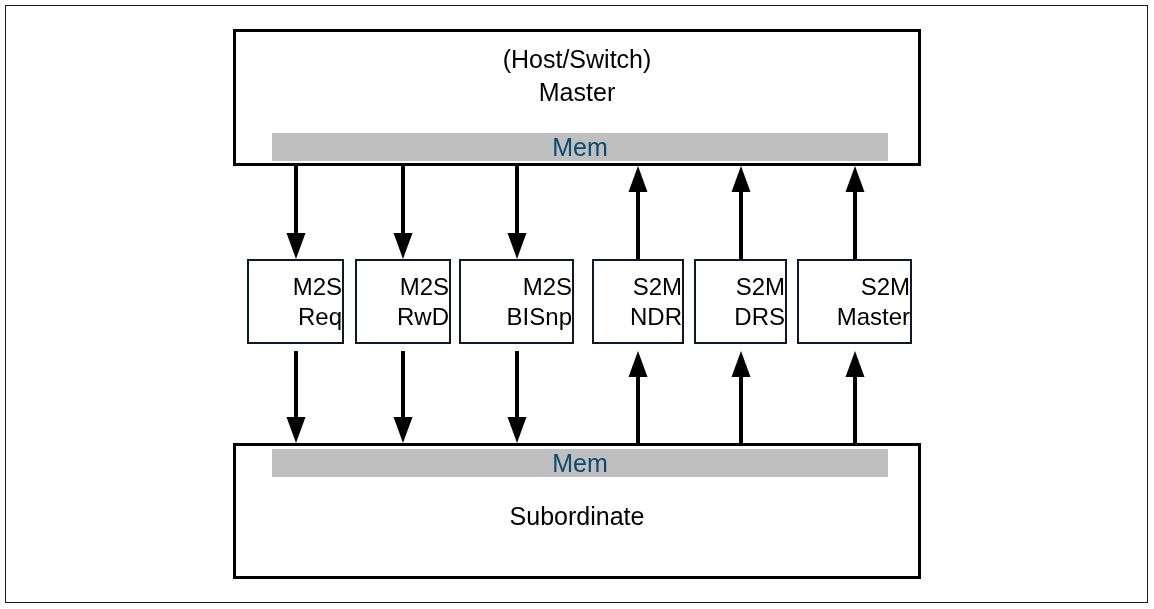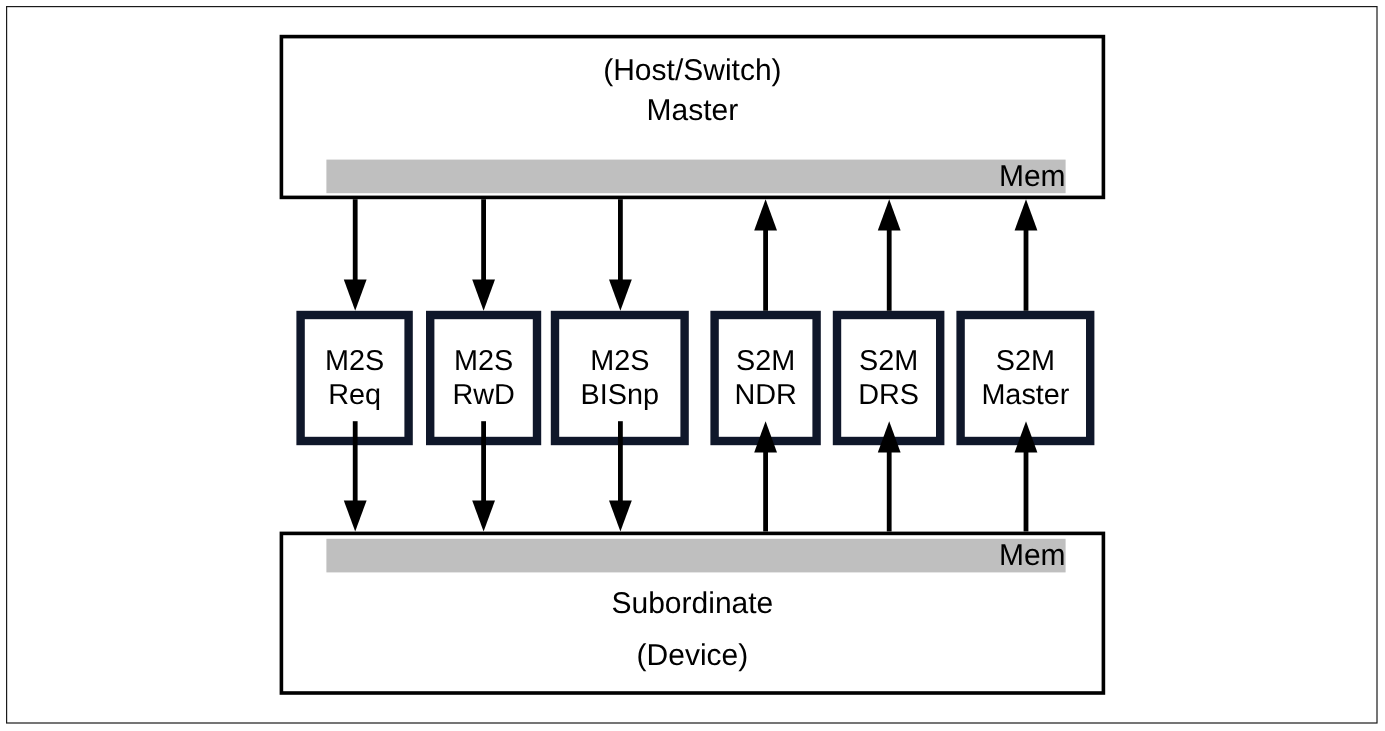--- a/index.html
+++ b/index.html
@@ -60,57 +60,57 @@
     text-align: center;
     font-size: 25px;
     color: #000000;
     line-height: 1.15;
     white-space: nowrap;
   }
 
   #master-line1 { top: 13px; }
   #master-line2 { top: 46px; }
 
-  #subordinate-line1 { top: 43px; }
+  #subordinate-line1 { top: 56px; }
   #subordinate-line2 { top: 86px; }
 
   
   .mem-bar {
     position: absolute;
     background: #bfbfbf;
-    text-align: right;
+    text-align: center;
     font-size: 25px;
-    color: #000000;
+    color: #0c4a6e;
     line-height: 28px;
     height: 28px;
   }
 
   #master-mem {
     left: 36px;
     top: 101px;
     width: 616px;
   }
 
   #subordinate-mem {
     left: 36px;
     top: 3px;
     width: 616px;
   }
 
   
   .channel-box {
     position: absolute;
     top: 259px;
-    height: 112px;
-    border: 7px solid #0f172a;
+    height: 85px;
+    border: 2px solid #0f172a;
     box-sizing: border-box;
     background: #ffffff;
     display: flex;
     flex-direction: column;
-    align-items: center;
+    align-items: flex-end;
     justify-content: center;
   }
 
   .channel-line {
     font-size: 24px;
     color: #000000;
     line-height: 1.22;
     white-space: nowrap;
   }
 
@@ -133,21 +133,20 @@
 
   <div class="endpoint-box" id="master-box">
     <div class="endpoint-label" id="master-line1">(Host/Switch)</div>
     <div class="endpoint-label" id="master-line2">Master</div>
     <div class="mem-bar" id="master-mem">Mem</div>
   </div>
 
   <div class="endpoint-box" id="subordinate-box">
     <div class="mem-bar" id="subordinate-mem">Mem</div>
     <div class="endpoint-label" id="subordinate-line1">Subordinate</div>
-    <div class="endpoint-label" id="subordinate-line2">(Device)</div>
   </div>
 
   <div id="channels-layer">
       <div class="channel-box" style="left: 247px; width: 97px;">
         <div class="channel-line">M2S</div>
         <div class="channel-line">Req</div>
       </div>
       <div class="arrow" style="left: 284.5px; top: 166px;">
         <svg width="22" height="93" viewBox="0 0 22 93">
           <line x1="11" y1="0" x2="11" y2="69" stroke="#000000" stroke-width="4"></line>

